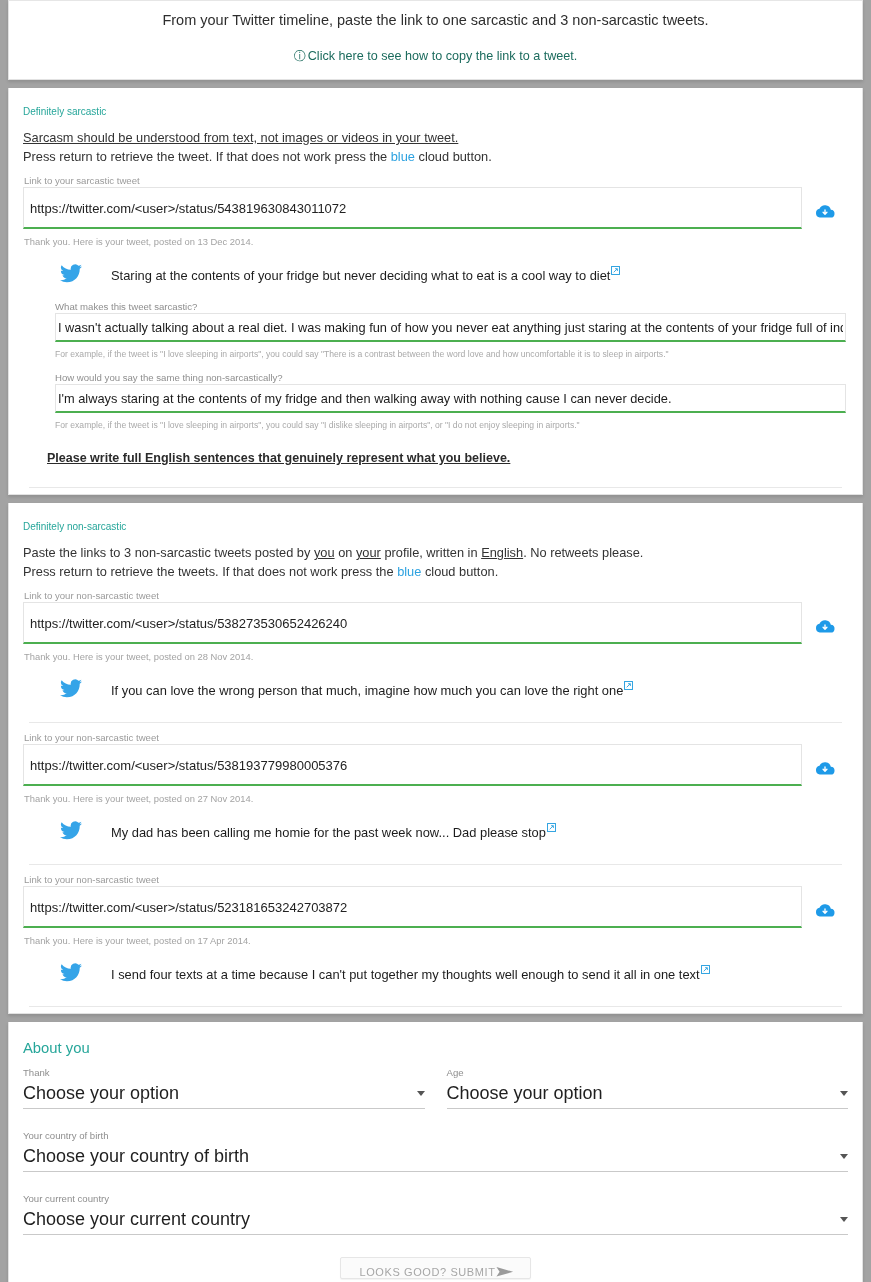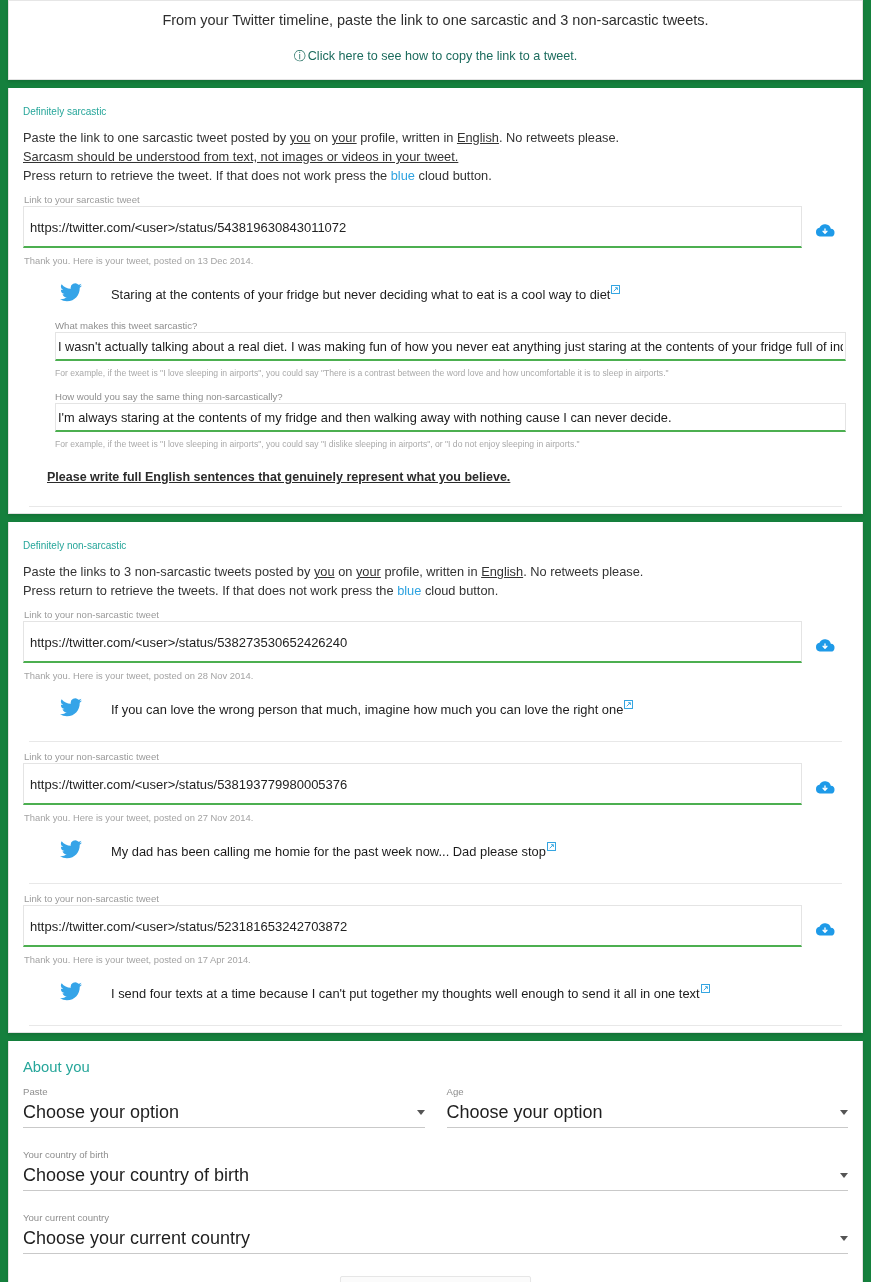--- a/index.html
+++ b/index.html
@@ -5,21 +5,21 @@
   html, body {
     margin: 0;
     padding: 0;
     background: #f2f2f2;
     font-family: "Liberation Sans", sans-serif;
   }
   #page {
     width: 871px;
     height: 1282px;
     position: relative;
-    background: #15803d;
+    background: #a3a3a3;
     overflow: hidden;
   }
 
   
   .card {
     background: #ffffff;
     border: 1px solid #e2e2e2;
     border-top: none;
     box-shadow: 0 2px 3px rgba(0,0,0,0.12);
     margin: 0 8px 8px 8px;
@@ -256,23 +256,20 @@
         <span class="info-icon">ⓘ</span><span>Click here to see how to copy the link to a tweet.</span>
       </div>
     </div>
   </div>
 
   <div class="card">
     <div class="section">
 
       <div class="sec-title">Definitely sarcastic</div>
 
-      <div class="sec-line">
-        <span>Paste the link to one sarcastic tweet posted by </span><span class="u">you</span><span> on </span><span class="u">your</span><span> profile, written in </span><span class="u">English</span><span>. No retweets please.</span>
-      </div>
 
       <div class="emph">Sarcasm should be understood from text, not images or videos in your tweet.</div>
 
       <div class="sec-line">
         <span>Press return to retrieve the tweet. If that does not work press the </span><span class="blue-word">blue</span><span> cloud button.</span>
       </div>
 
       <div class="field-block">
         <div class="field-label">Link to your sarcastic tweet</div>
         <div class="input-row">
@@ -447,21 +444,21 @@
 
     </div>
   </div>
 
   <div class="card">
     <div class="about-sec">
       <div class="about-title">About you</div>
 
       <div class="select-grid">
         <div class="select-col">
-          <div class="sel-label">Paste</div>
+          <div class="sel-label">Thank</div>
           <div class="sel-box">
             <span class="sel-value">Choose your option</span>
             <span class="caret"></span>
           </div>
         </div>
         <div class="select-col">
           <div class="sel-label">Age</div>
           <div class="sel-box">
             <span class="sel-value">Choose your option</span>
             <span class="caret"></span>

